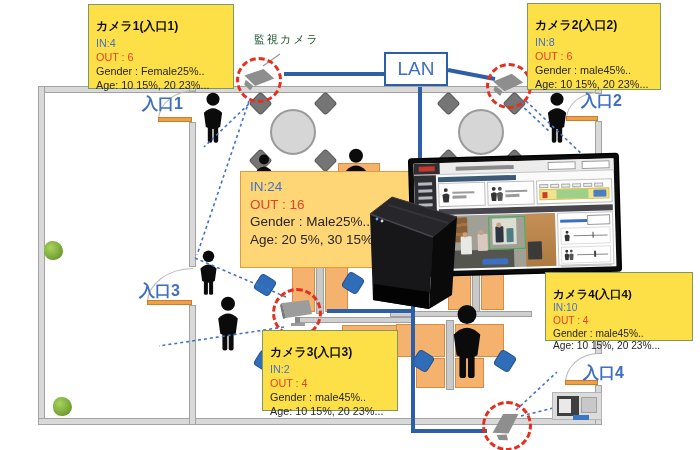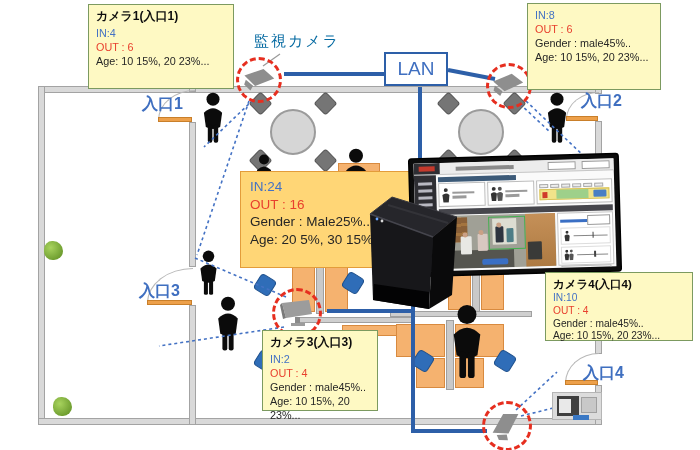--- a/index.html
+++ b/index.html
@@ -21,38 +21,38 @@
   .deskbar{position:absolute;background:#cfcfcf;border:1px solid #a0a0a0;box-sizing:border-box;z-index:2;}
   .plant{position:absolute;width:19px;height:19px;border-radius:45% 55% 50% 48%;
          background:radial-gradient(circle at 35% 35%,#a8d35e,#6f9e30 72%);z-index:3;}
   .person{position:absolute;z-index:3;}
   
   #lines{position:absolute;left:0;top:0;z-index:4;}
   .alert-circle{position:absolute;border:3.5px dashed #e62e1f;border-radius:50%;
                 box-sizing:border-box;z-index:5;}
   .camicon{position:absolute;z-index:5;}
   
-  .cbox{position:absolute;background:#fef9c3;border:1px solid #7c9a60;padding:4px 7px;z-index:9;
+  .cbox{position:absolute;background:#fde047;border:1px solid #7c9a60;padding:14px 7px;z-index:9;
         box-sizing:border-box;font-size:10.8px;line-height:1.3;color:#262626;}
   .cbox-title{font-weight:bold;font-size:12px;color:#0d0d0d;margin-bottom:1px;}
   .cbox .in{color:#4472c4;}
   .cbox .out{color:#e8402e;}
   #cam1-box{left:88px;top:4px;width:146px;height:85px;}
   #cam2-box{left:527px;top:3px;width:134px;height:87px;}
-  #cam3-box{left:262px;top:330px;width:116px;height:81px;}
+  #cam3-box{left:262px;top:330px;width:136px;height:81px;}
   #cam4-box{left:545px;top:272px;width:148px;height:69px;font-size:10.2px;line-height:1.24;}
   #cam4-box .cbox-title{font-size:11.5px;}
   #total-box{left:240px;top:171px;width:177px;height:97px;background:#ffd676;border:1px solid #e39c3a;
              font-size:13.5px;line-height:1.3;padding:6px 9px;z-index:6;}
   #total-box .cbox-title{font-size:15px;}
   .entr{position:absolute;color:#3f6fc0;font-weight:bold;font-size:16px;z-index:9;white-space:nowrap;}
   #lan-box{position:absolute;left:384px;top:52px;width:64px;height:34px;background:#fff;
            border:2.5px solid #2d5fa8;color:#3f6fc0;font-size:19px;display:flex;align-items:center;
            justify-content:center;z-index:9;box-sizing:border-box;}
-  #surv-label{position:absolute;left:254px;top:32px;font-size:15px;color:#0369a1;
+  #surv-label{position:absolute;left:254px;top:32px;font-size:11px;color:#14532d;
               letter-spacing:2px;z-index:9;}
   
   #server{position:absolute;left:364px;top:192px;z-index:8;}
   
   .pcdesk{position:absolute;z-index:5;}
   
   #monitor{position:absolute;left:411px;top:157px;width:208px;height:116px;background:#0c0c0c;
            border-radius:2px;padding:4px;transform:rotate(-1.6deg);z-index:7;box-sizing:border-box;
            box-shadow:0 0 0 1.5px #000;}
   .mscreen{width:100%;height:100%;background:#fafafa;display:flex;flex-direction:column;overflow:hidden;}
@@ -386,23 +386,25 @@
       <div style="position:absolute;left:2px;top:3px;width:12px;height:14px;background:#e9e9e9;"></div>
     </div>
     <div style="position:absolute;left:28px;top:4px;width:16px;height:16px;background:#c8c8c8;border:1px solid #a0a0a0;box-sizing:border-box;"></div>
     <div style="position:absolute;left:20px;top:22px;width:16px;height:5px;background:#3a78c4;"></div>
   </div>
 
   <div class="cbox" id="cam1-box">
     <div class="cbox-title">カメラ1(入口1)</div>
     <div class="in">IN:4</div>
     <div class="out">OUT : 6</div>
+    <div>Gender : Female25%..</div>
     <div>Age: 10 15%, 20 23%...</div>
   </div>
   <div class="cbox" id="cam2-box">
+    <div class="cbox-title">カメラ2(入口2)</div>
     <div class="in">IN:8</div>
     <div class="out">OUT : 6</div>
     <div>Gender : male45%..</div>
     <div>Age: 10 15%, 20 23%...</div>
   </div>
   <div class="cbox" id="cam3-box">
     <div class="cbox-title">カメラ3(入口3)</div>
     <div class="in">IN:2</div>
     <div class="out">OUT : 4</div>
     <div>Gender : male45%..</div>

